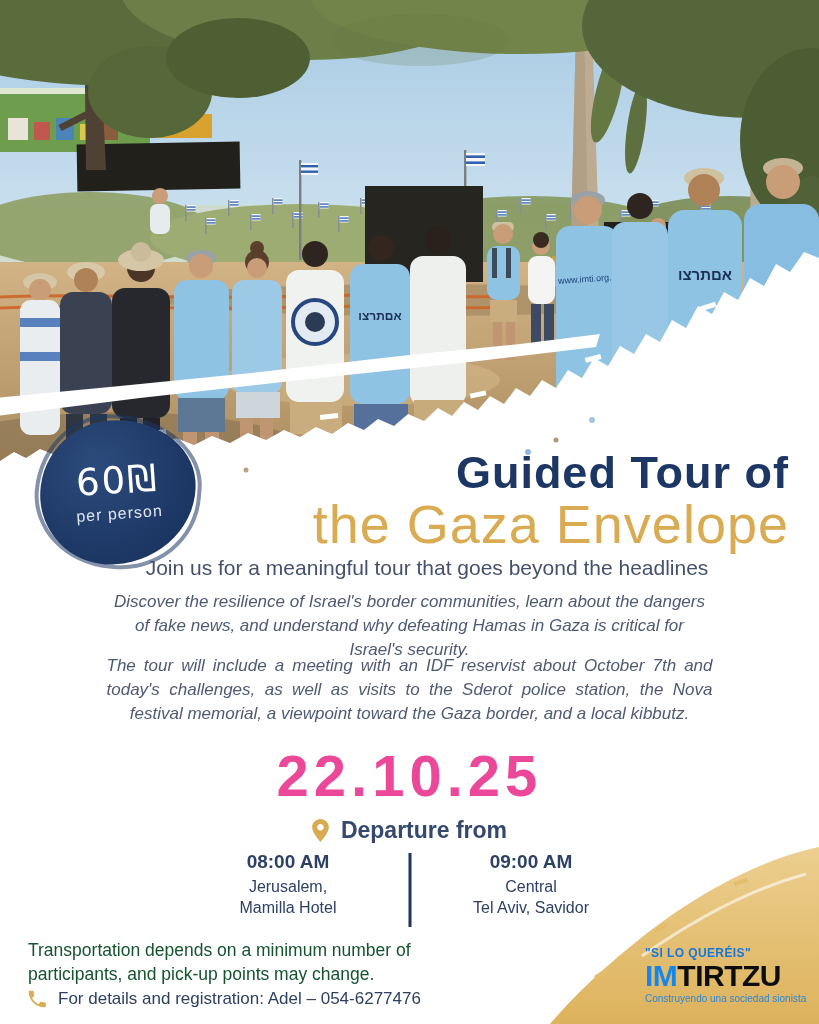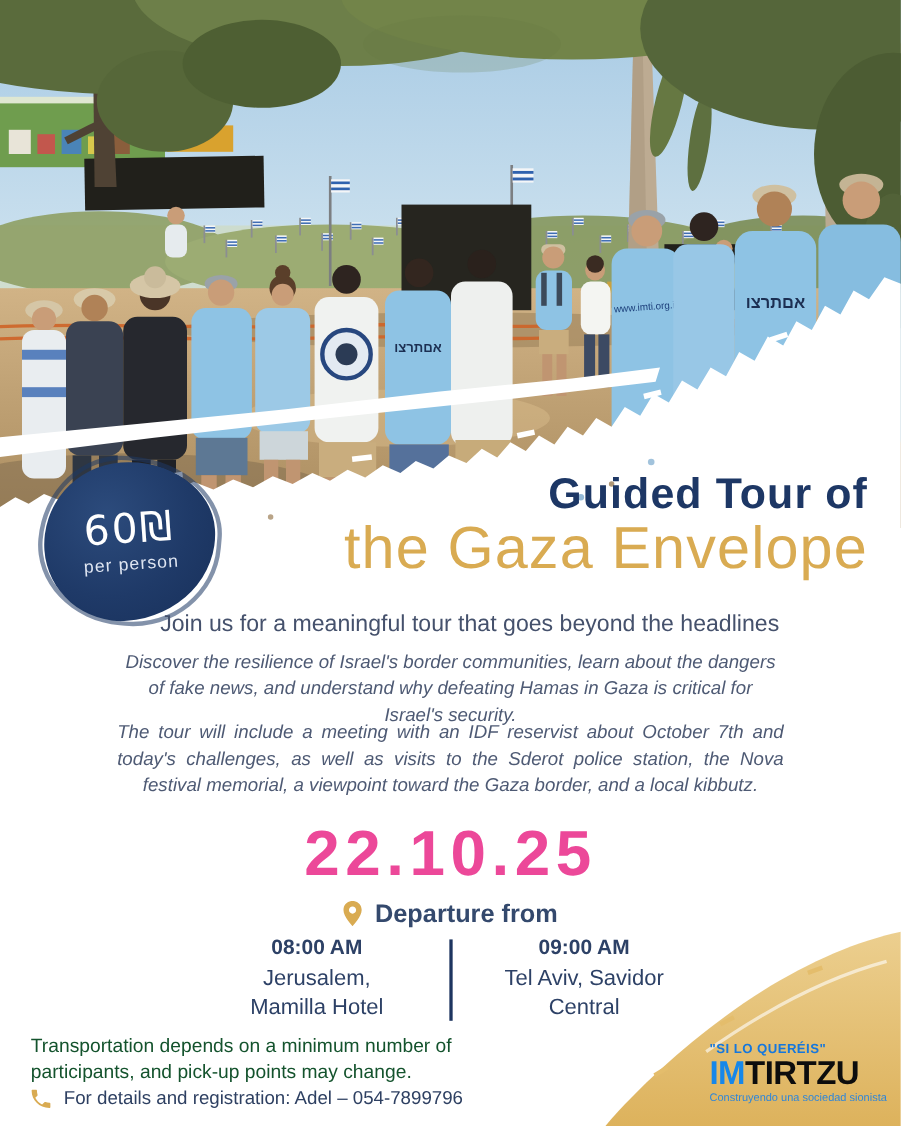--- a/index.html
+++ b/index.html
@@ -26,21 +26,21 @@
     transform:rotate(9deg);
   }
   .badge-price {
     font-family:"DejaVu Sans", sans-serif; color:#ffffff;
     font-size:37px; font-weight:400; letter-spacing:2px; line-height:1;
   }
   .badge-per { color:#dfe6f2; font-size:16px; font-weight:300; letter-spacing:1px; margin-top:6px; }
 
   
   .title-block { position:absolute; top:430px; right:30px; text-align:right; white-space:nowrap; }
-  .title-line1 { font-size:39px; font-weight:800; color:#1d3765; letter-spacing:1px; line-height:1.04; }
+  .title-line1 { font-size:45px; font-weight:800; color:#1d3765; letter-spacing:1px; line-height:1.04;margin-top:20px; }
   .title-line2 { font-size:54px; font-weight:400; color:#d9ab52; letter-spacing:1px; line-height:1.02; }
 
   
   .headline {
     position:absolute; top:556px; left:0; width:100%;
     text-align:center; font-size:21px; font-weight:500; color:#45516c;padding-left:35px;
   }
   .para { position:absolute; left:50%; transform:translateX(-50%); font-style:italic; color:#4e5a74; }
   .para-1 { top:590px; width:592px; font-size:17px; line-height:1.42; text-align:center; }
   .para-2 { top:654px; width:606px; font-size:17px; line-height:1.40; text-align:justify; text-align-last:center; }
@@ -54,21 +54,21 @@
     position:absolute; top:817px; left:0; width:100%;
     display:flex; align-items:center; justify-content:center; gap:12px;
   }
   .departure-label { font-size:23px; font-weight:700; color:#34496d; }
   .columns {
     position:absolute; top:851px; left:50%; transform:translateX(-50%);
     display:flex; align-items:stretch;
   }
   .col { width:212px; text-align:center; color:#2d4166; }
   .col-time { font-size:19px; font-weight:700; margin-bottom:3px; }
-  .col-place { font-size:20px; font-weight:400; line-height:1.33; }
+  .col-place { font-size:16px; font-weight:400; line-height:1.33; }
   .col-divider { width:3px; background:#1e3560; margin:2px 14px 0 14px; height:74px; align-self:center; }
 
   
   .note {
     position:absolute; left:28px; top:938px; width:390px;
     font-size:17.5px; color:#14532d; line-height:1.38;
   }
   .contact-row { position:absolute; left:26px; top:988px; display:flex; align-items:center; gap:10px; }
   .contact-text { font-size:17px; color:#2e4062; font-weight:500; }
 
@@ -359,33 +359,33 @@
       <div class="col-time">08:00 AM</div>
       <div class="col-place">
         <div>Jerusalem,</div>
         <div>Mamilla Hotel</div>
       </div>
     </div>
     <div class="col-divider"></div>
     <div class="col">
       <div class="col-time">09:00 AM</div>
       <div class="col-place">
+        <div>Central</div>
         <div>Tel Aviv, Savidor</div>
-        <div>Central</div>
       </div>
     </div>
   </div>
 
   <div class="note">Transportation depends on a minimum number of participants, and pick-up points may change.</div>
 
   <div class="contact-row">
     <svg width="22" height="22" viewBox="0 0 24 24">
       <path fill="#d9ab52" d="M6.6 10.8c1.5 2.9 3.9 5.3 6.8 6.8l2.3-2.3c.3-.3.7-.4 1.1-.2 1.2.4 2.5.6 3.8.6.6 0 1 .4 1 1V20c0 .6-.4 1-1 1C10.6 21 3 13.4 3 4c0-.6.4-1 1-1h3.3c.6 0 1 .4 1 1 0 1.3.2 2.6.6 3.8.1.4 0 .8-.2 1.1L6.6 10.8z"></path>
     </svg>
-    <span class="contact-text">For details and registration: Adel – 054-7899796</span>
+    <span class="contact-text">For details and registration: Adel – 054-6277476</span>
   </div>
 
   <svg class="swoosh-svg" viewBox="0 0 285 190" aria-hidden="true">
     <defs>
       <linearGradient id="goldGrad" x1="0" y1="0" x2="0" y2="1">
         <stop offset="0" stop-color="#eccf8f"></stop>
           <stop offset="1" stop-color="#ddb25c"></stop>
       </linearGradient>
     </defs>
     <path fill="url(#goldGrad)" d="M285,13 C242,22 192,44 142,78 C96,110 50,150 16,190 L285,190 Z"></path>

